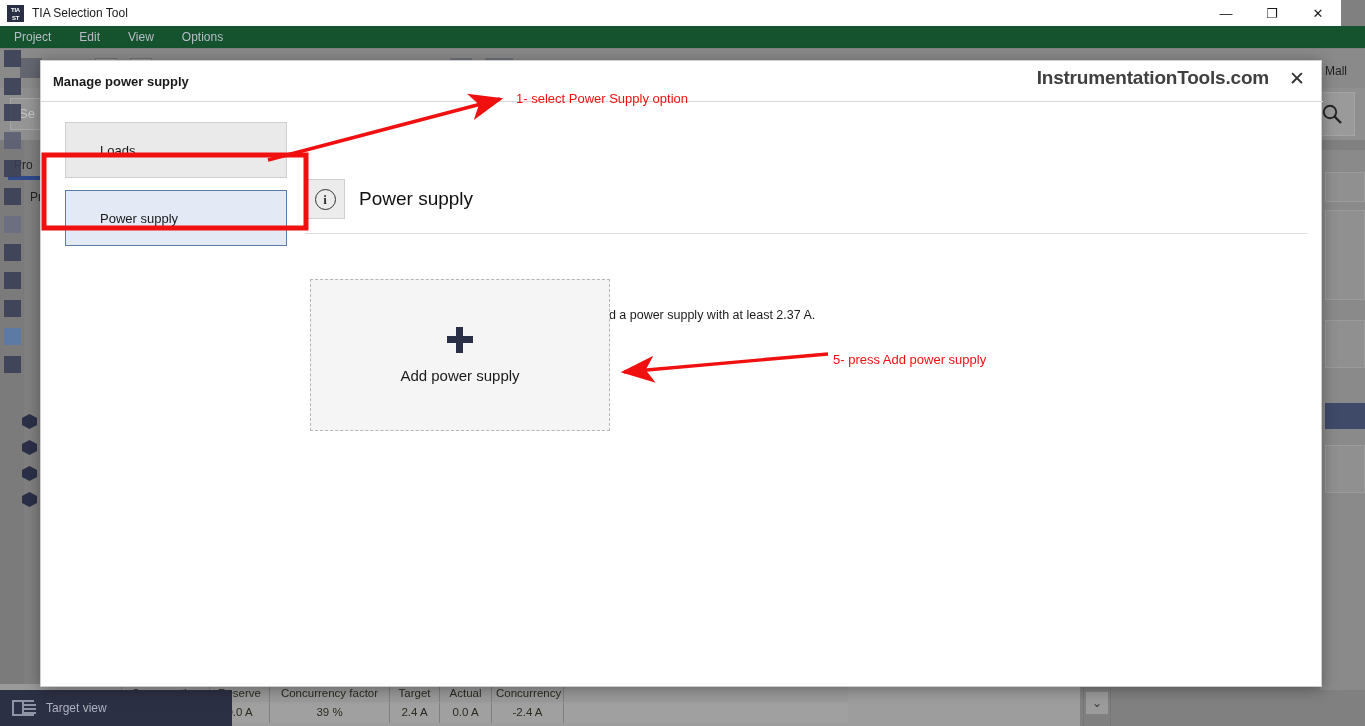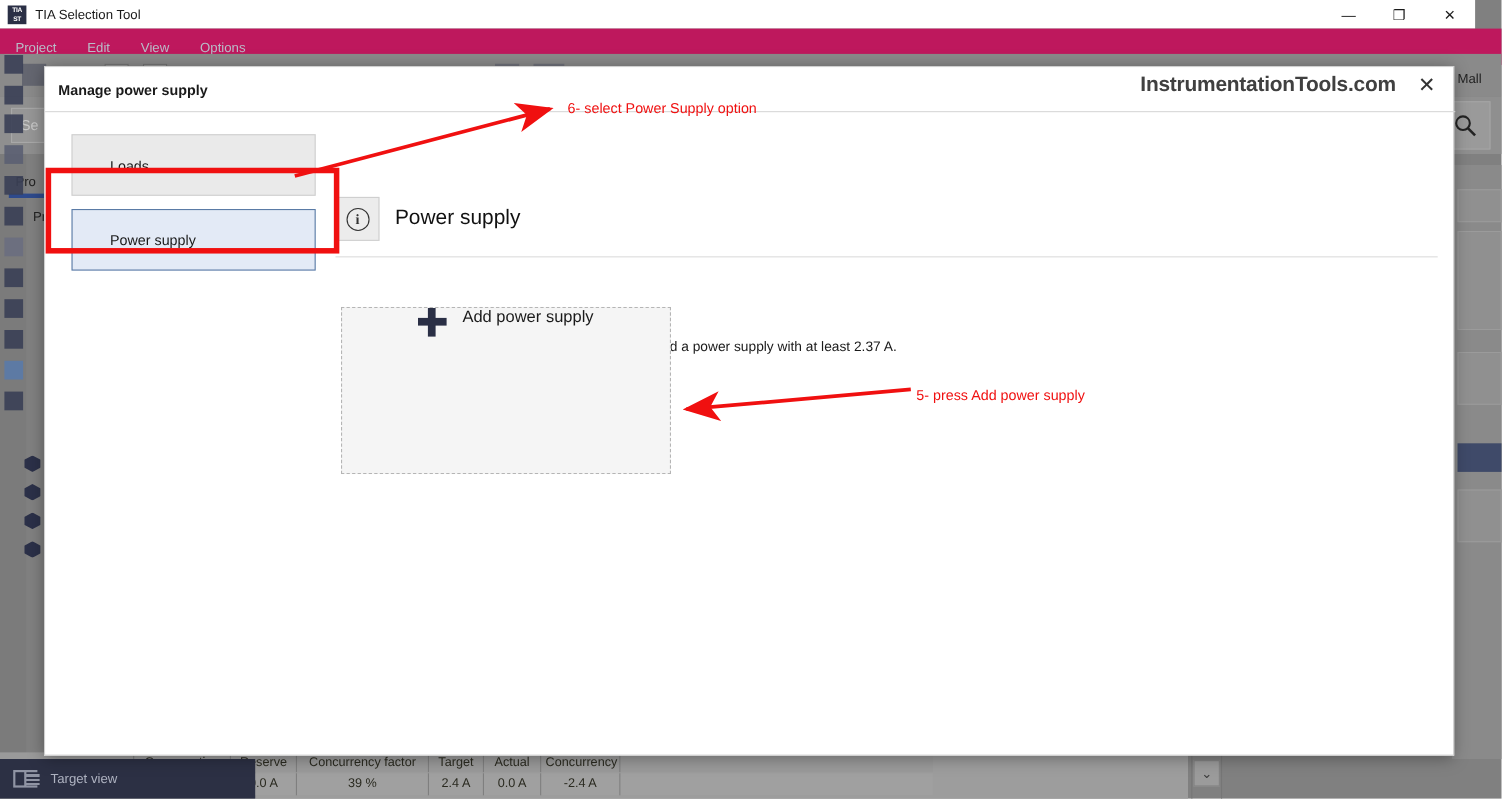--- a/index.html
+++ b/index.html
@@ -38,22 +38,22 @@
     position: absolute; right: 0; top: 0; height: 26px;
     display: flex;
   }
   .win-btn {
     width: 46px; height: 26px; display: flex; align-items: center; justify-content: center;
     color: #1a1a1a; font-size: 13px;
   }
 
   
   .menubar {
-    position: absolute; left: 0; top: 26px; width: 1365px; height: 33px;
-    background: #be185d;
+    position: absolute; left: 0; top: 26px; width: 1365px; height: 22px;
+    background: #14532d;
     display: flex; align-items: center; padding-left: 14px; gap: 28px;
   }
   .menubar span { color: #b9bcc8; font-size: 12px; }
 
   
   .toolbar {
     position: absolute; left: 0; top: 49px; width: 1365px; height: 39px;
     background: #8a8a8a;
   }
   .tb-icon {
@@ -212,21 +212,21 @@
   .content-rule {
     position: absolute; left: 264px; top: 172px; width: 1002px; height: 1px; background: #dcdcdc;
   }
   .sec-title { position: absolute; left: 304px; top: 222px; font-size: 13.5px; color: #1a1a1a; }
   .sec-sub  { position: absolute; left: 308px; top: 247px; font-size: 12.5px; color: #1a1a1a; }
 
   
   .dropzone {
     position: absolute; left: 269px; top: 218px; width: 300px; height: 152px;
     background: #f5f5f5; border: 1px dashed #b5b5b5;
-    display: flex; flex-direction: row; align-items: flex-start; justify-content: center;
+    display: flex; flex-direction: column; align-items: center; justify-content: center;
     gap: 14px; cursor: pointer;
   }
   .plus-glyph {
     width: 26px; height: 26px; position: relative;
   }
   .plus-glyph:before, .plus-glyph:after {
     content: ""; position: absolute; background: #2a2f45;
   }
   .plus-glyph:before { left: 9px; top: 0; width: 7px; height: 26px; }
   .plus-glyph:after  { left: 0; top: 9px; width: 26px; height: 7px; }
@@ -386,15 +386,15 @@
   </defs>
 
   <rect x="44" y="155" width="262" height="73" fill="none" stroke="#f01010" stroke-width="5"></rect>
 
   <line x1="268" y1="160" x2="500" y2="99" stroke="#f01010" stroke-width="3.4" marker-end="url(#arrowRed)"></line>
 
   <line x1="828" y1="354" x2="624" y2="372" stroke="#f01010" stroke-width="3.4" marker-end="url(#arrowRed)"></line>
 </svg>
 
 <div id="anno-labels" style="position:absolute;inset:0;width:1365px;height:726px;pointer-events:none;">
-  <div class="anno-text" style="left:516px;top:91px">6- select Power Supply option</div>
+  <div class="anno-text" style="left:516px;top:91px">1- select Power Supply option</div>
   <div class="anno-text" style="left:833px;top:352px">5- press Add power supply</div>
 </div>
 
 </body></html>

